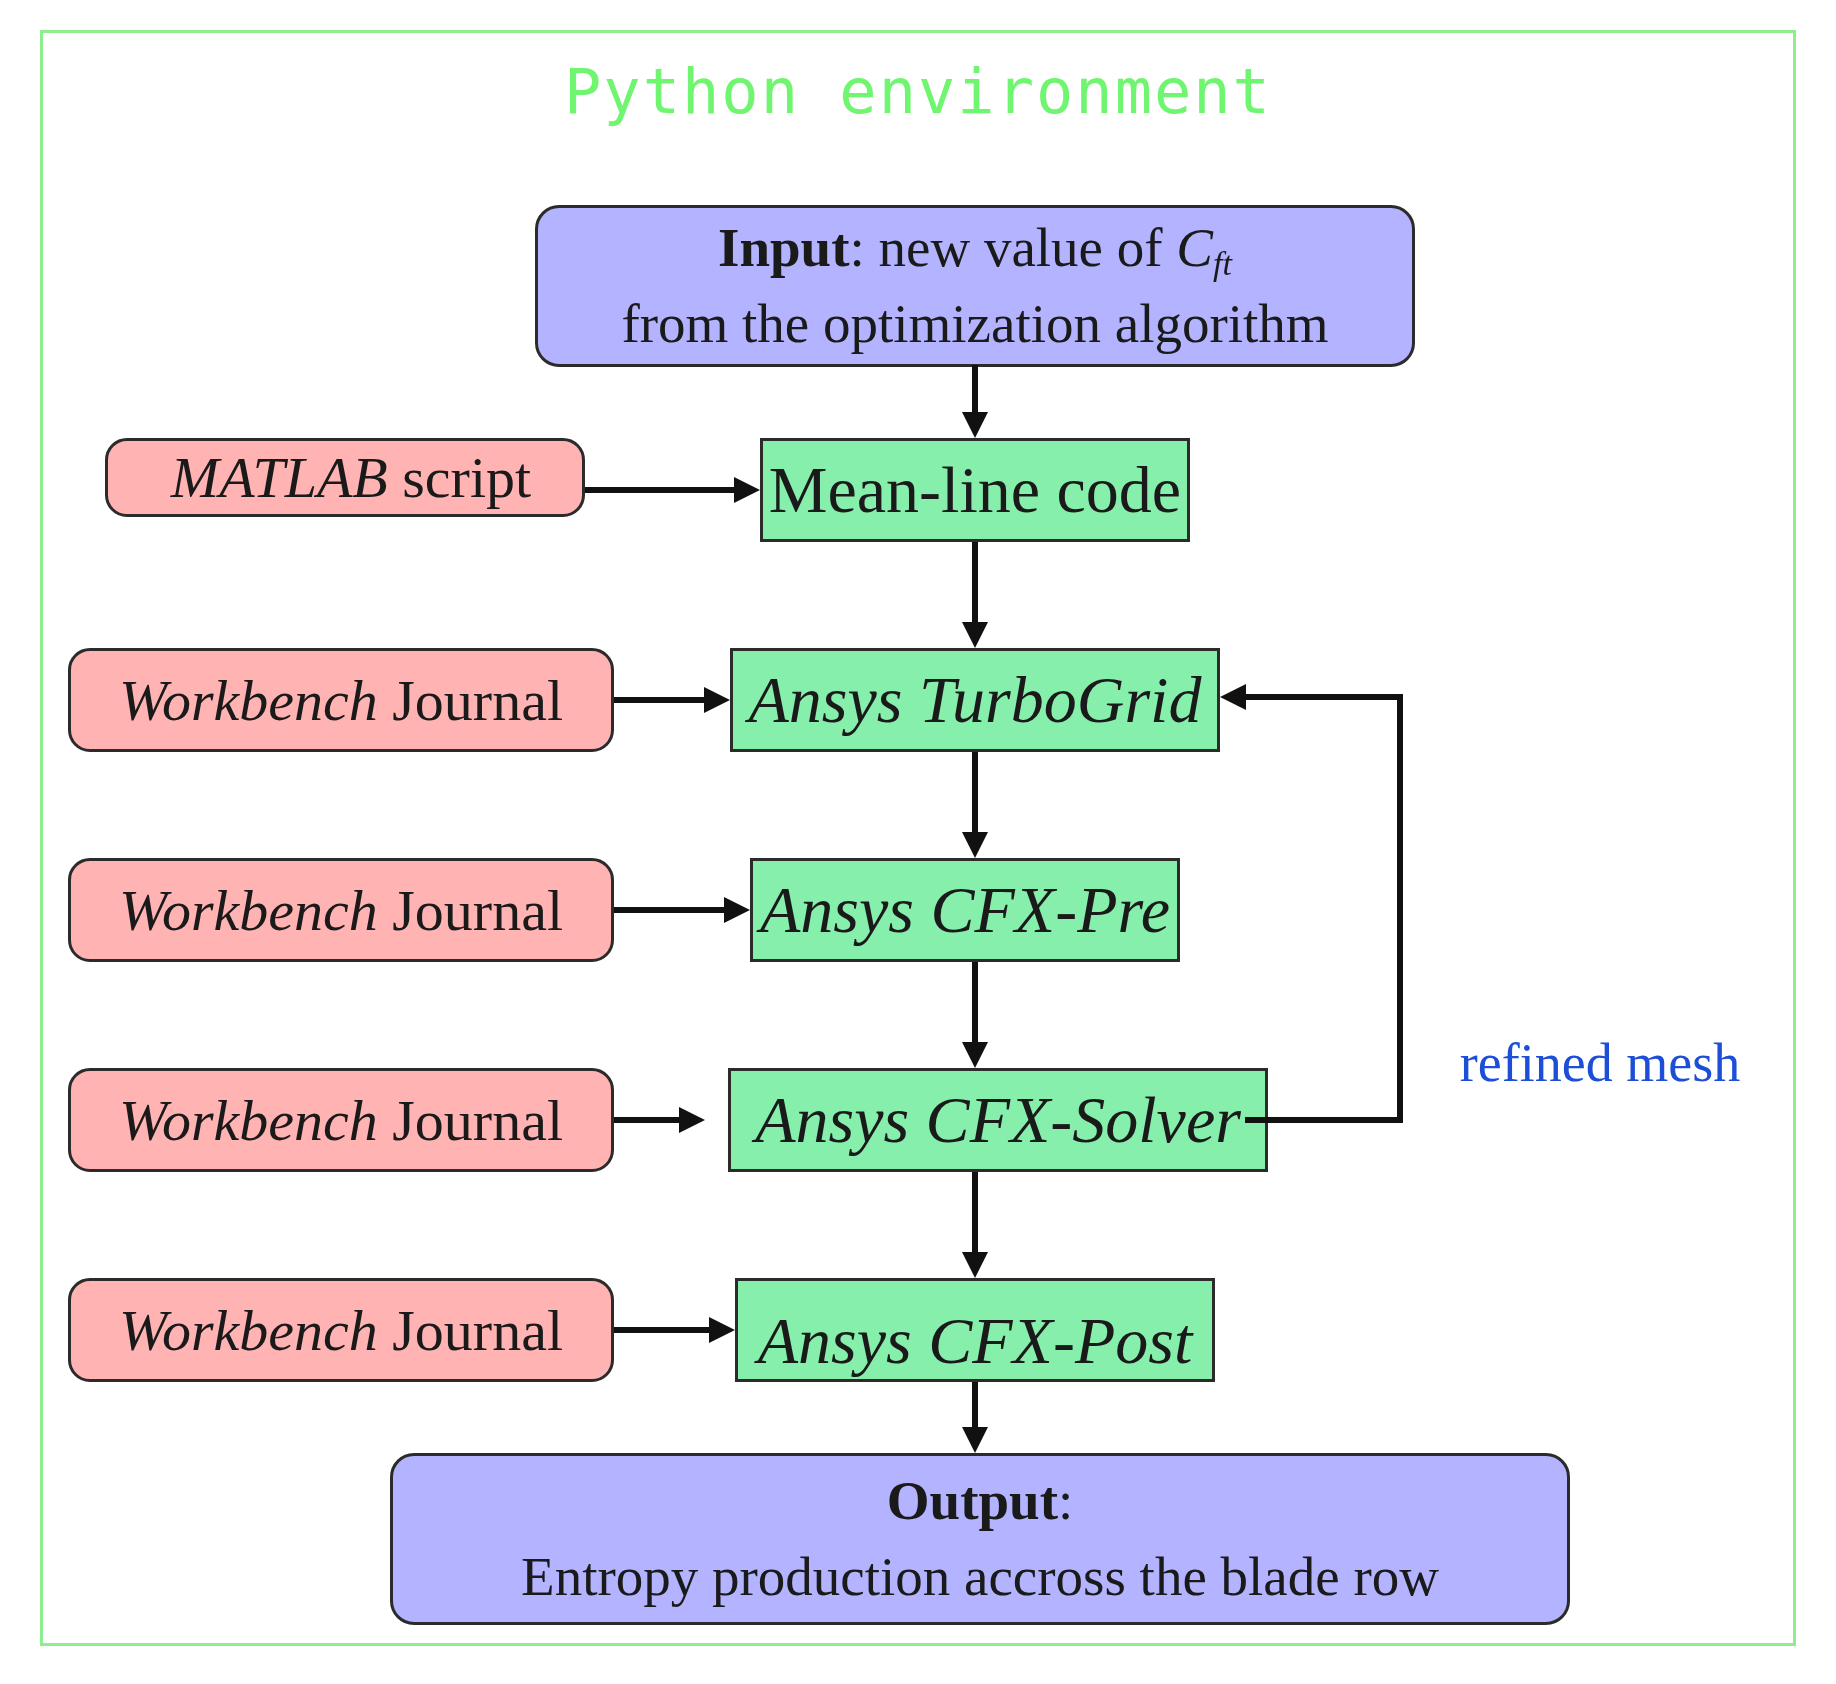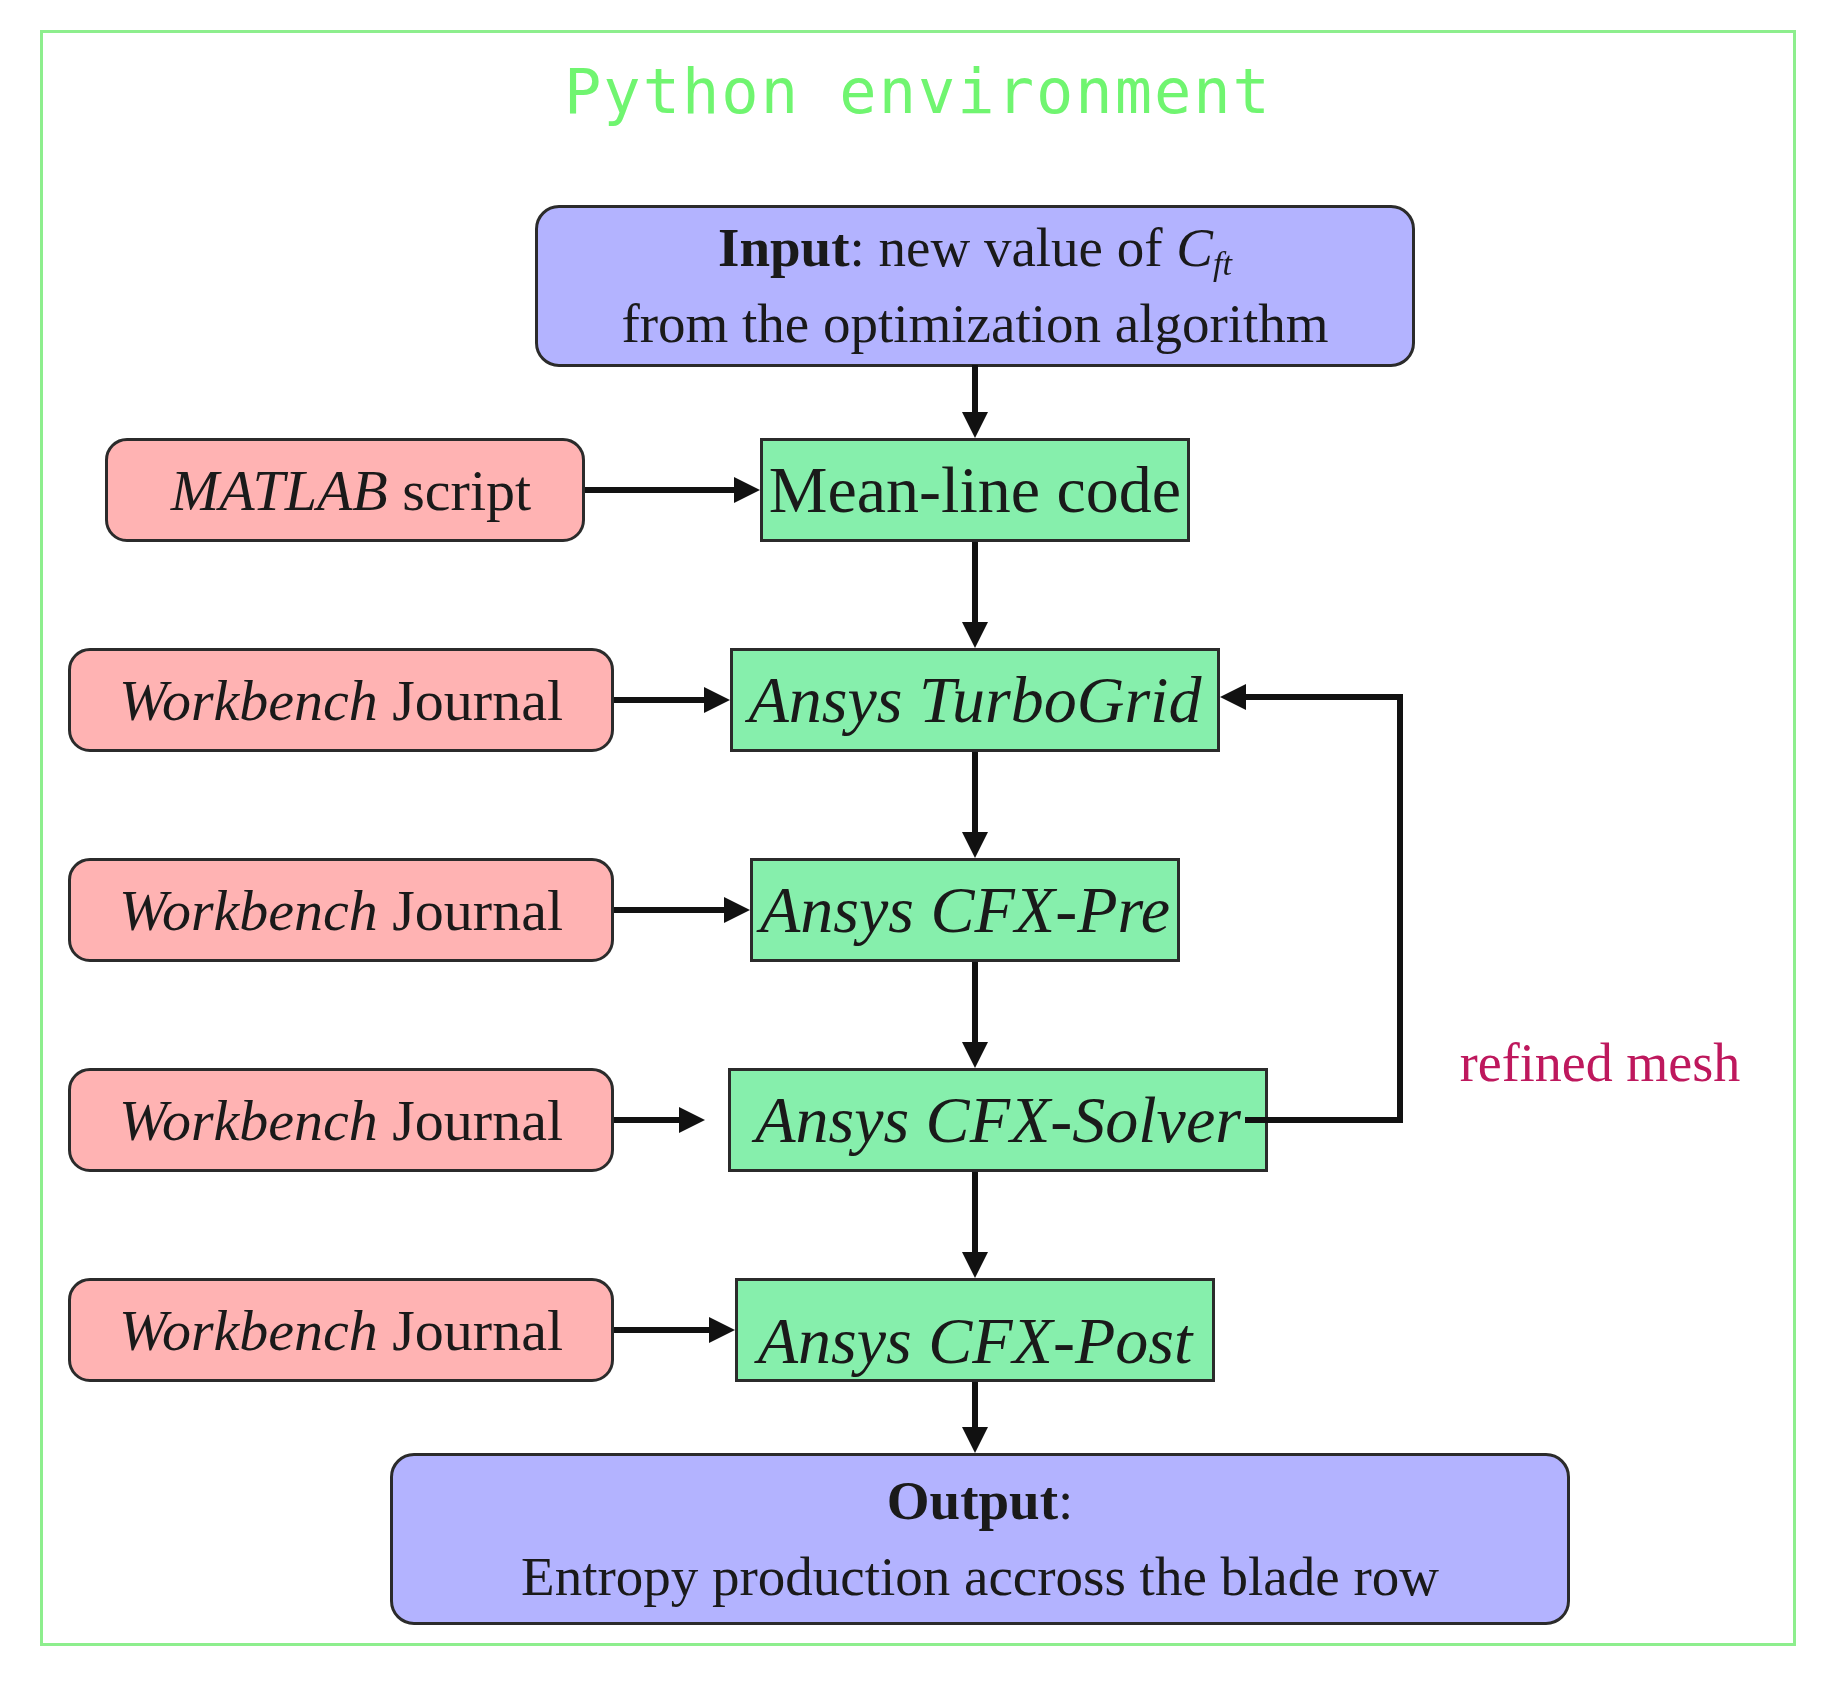--- a/index.html
+++ b/index.html
@@ -60,40 +60,40 @@
   .shaft{position:absolute;background:#111111;}
   .head{position:absolute;width:0;height:0;}
   .head.down{border-left:13px solid transparent;border-right:13px solid transparent;border-top:26px solid #111111;}
   .head.right{border-top:13px solid transparent;border-bottom:13px solid transparent;border-left:26px solid #111111;}
   .head.left{border-top:13px solid transparent;border-bottom:13px solid transparent;border-right:26px solid #111111;}
   .feedback-label{
     position:absolute;
     left:1415px;top:1032px;width:370px;
     text-align:center;
     font-size:54px;
-    color:#be185d;
+    color:#1d4ed8;
   }
 </style>
 </head>
 <body>
 
 <div class="canvas">
 
   <div class="frame"></div>
 
   <div class="title">Python environment</div>
 
   <div class="node blue" style="left:535px;top:205px;width:880px;height:162px;">
     <div>
       <span class="bold">Input</span><span>: new value of </span><span class="var">C</span><sub class="varsub">ft</sub>
     </div>
     <div>from the optimization algorithm</div>
   </div>
 
-  <div class="node pink" style="left:105px;top:438px;width:480px;height:104px;padding-left:12px;">
+  <div class="node pink" style="left:105px;top:438px;width:480px;height:79px;padding-left:12px;">
     <span><span class="em">MATLAB</span><span> script</span></span>
   </div>
 
   <div class="node pink" style="left:68px;top:648px;width:546px;height:104px;">
     <span><span class="em">Workbench</span><span> Journal</span></span>
   </div>
 
   <div class="node pink" style="left:68px;top:858px;width:546px;height:104px;">
     <span><span class="em">Workbench</span><span> Journal</span></span>
   </div>

